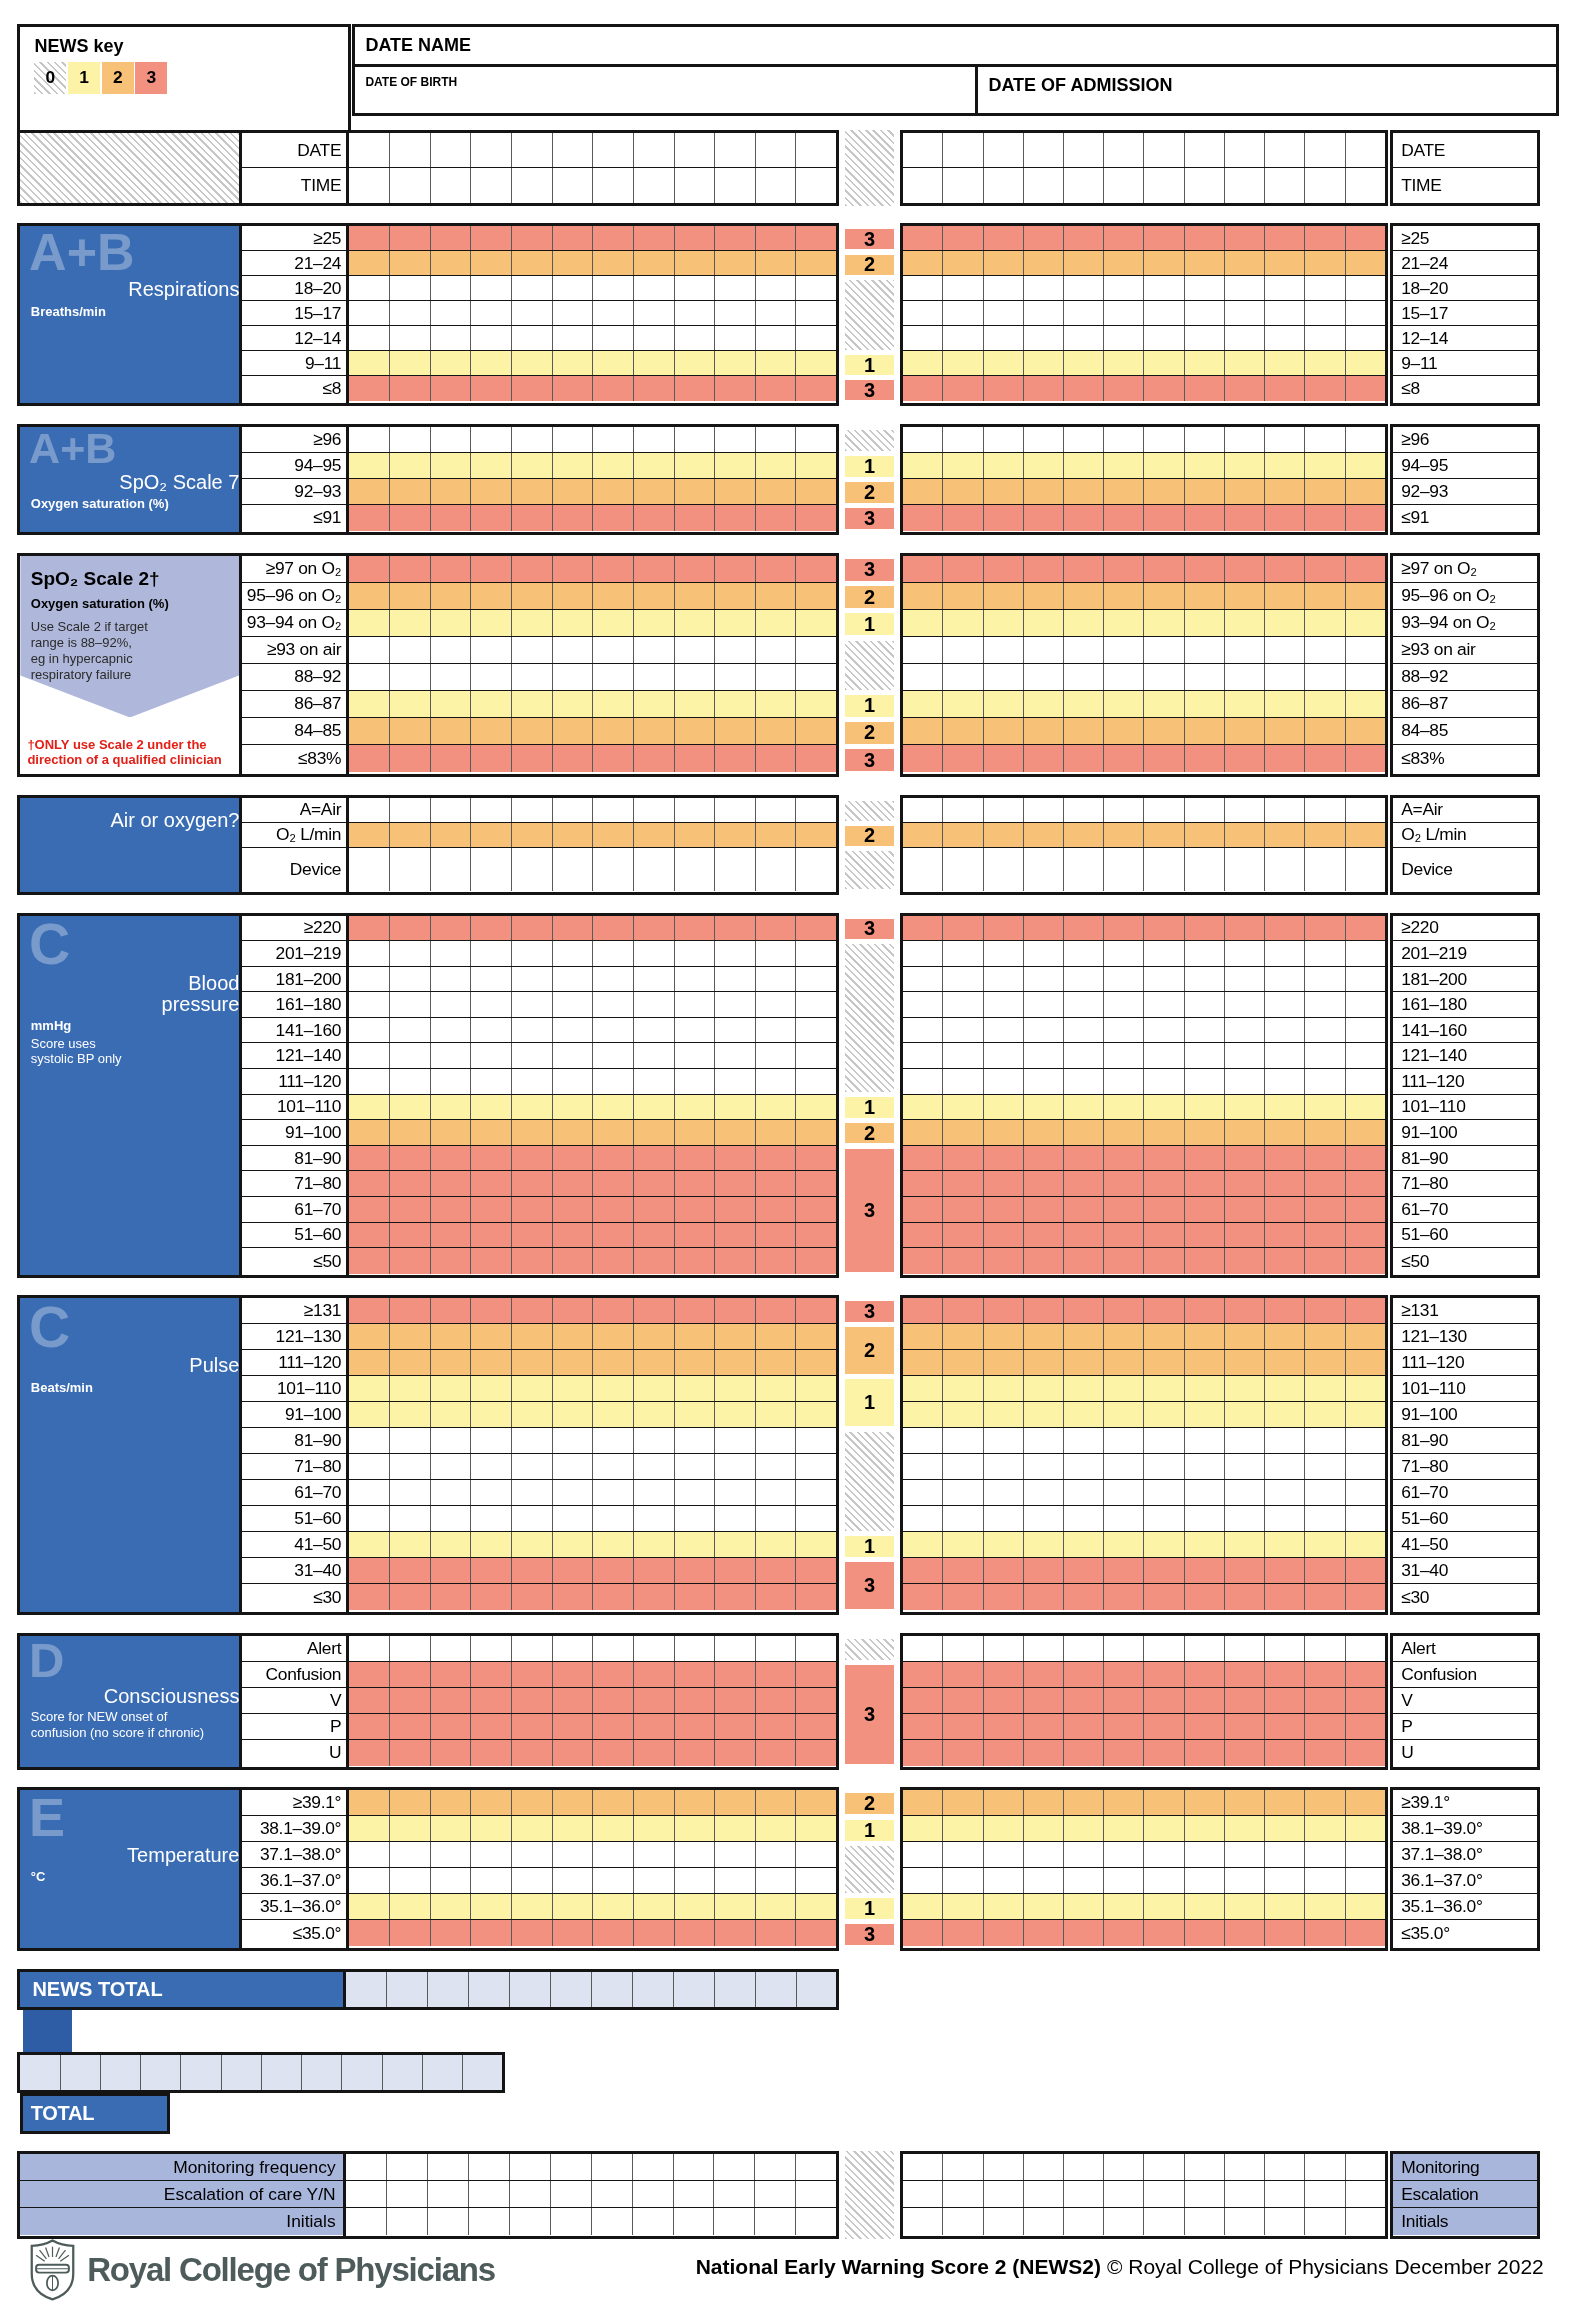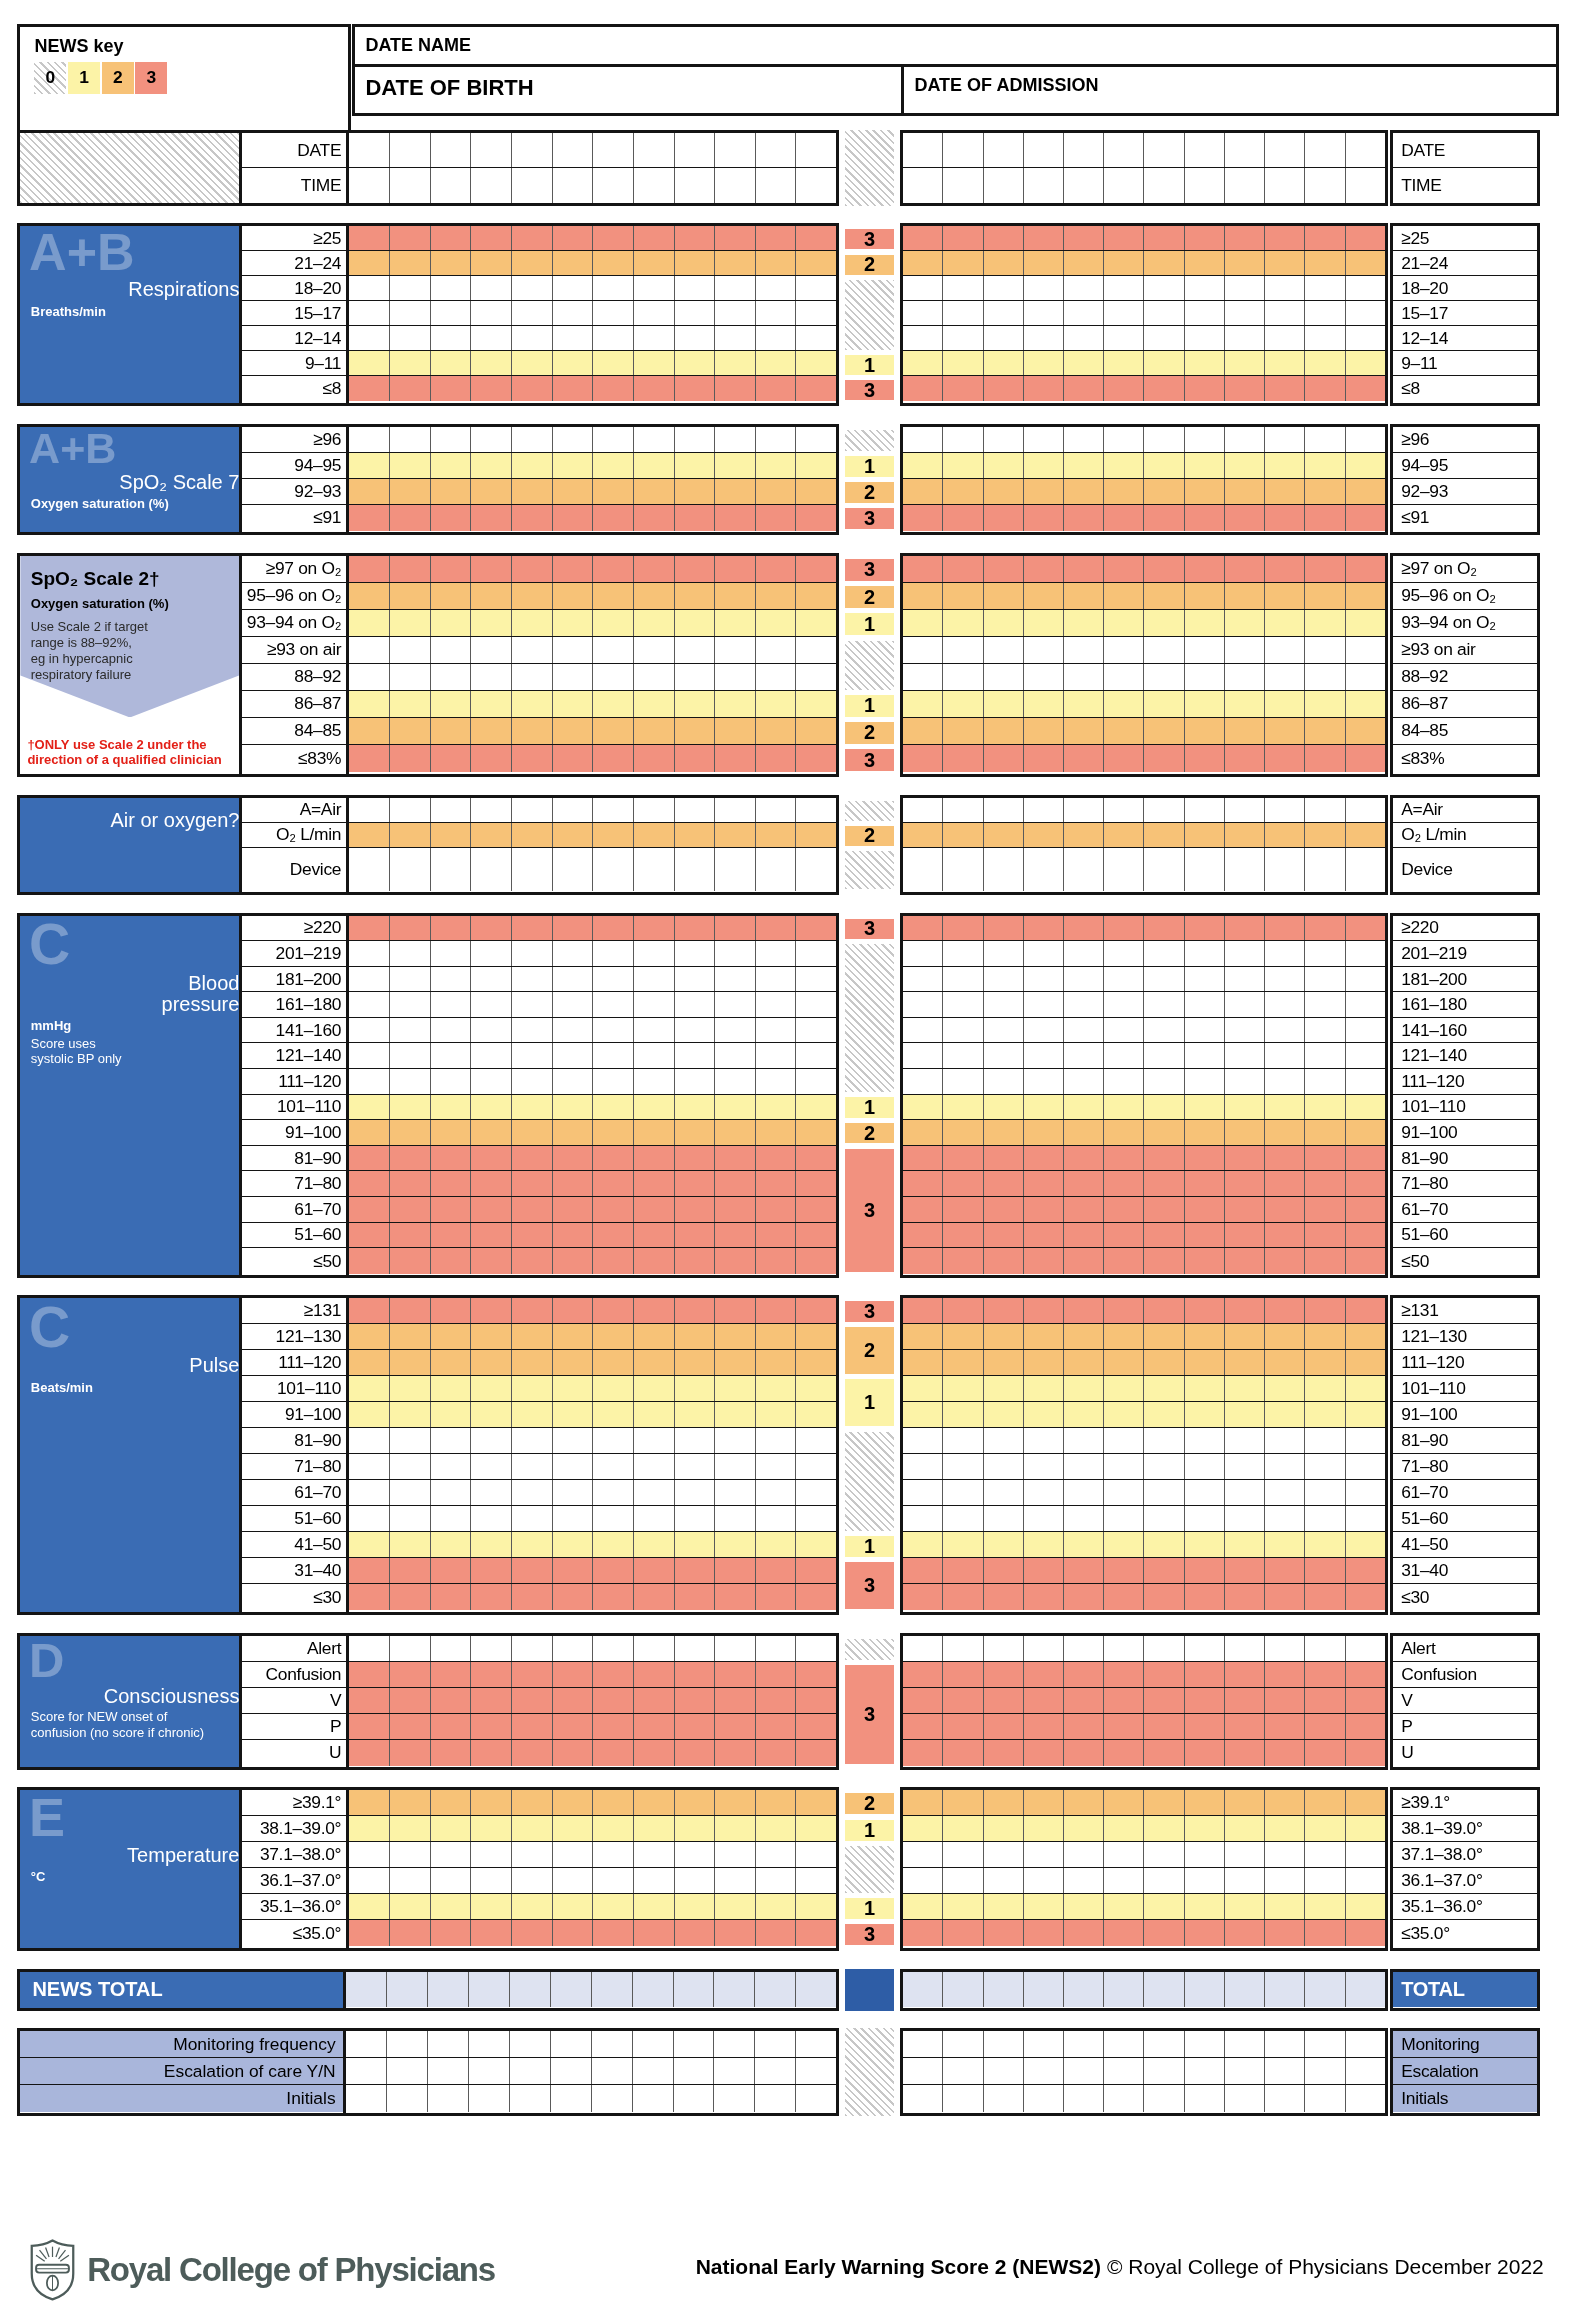--- a/index.html
+++ b/index.html
@@ -11,22 +11,22 @@
     border:3.5px solid #141414;box-sizing:border-box;padding:8.7px 0 0 14px;}
   .nk-title{font-weight:bold;font-size:18px;}
   .nk-swatches{display:flex;margin-top:5.2px;}
   .swatch{width:32px;height:32px;margin-right:1.7px;display:flex;align-items:center;
     justify-content:center;font-weight:bold;font-size:17.4px;}
   .patient-box{position:absolute;left:352px;top:24px;width:1207px;height:92px;
     border:3.5px solid #141414;box-sizing:border-box;display:flex;flex-direction:column;}
   .pat-top{height:40px;border-bottom:3.5px solid #141414;box-sizing:border-box;
     font-weight:bold;font-size:18px;padding:7.8px 0 0 10.4px;}
   .pat-bottom{flex:1;display:flex;}
-  .pat-dob{width:549px;border-right:3.5px solid #141414;box-sizing:border-box;
-    font-weight:bold;font-size:22px;padding:7.8px 0 0 10.4px;}
+  .pat-dob{width:623px;border-right:3.5px solid #141414;box-sizing:border-box;
+    font-weight:bold;font-size:12px;padding:7.8px 0 0 10.4px;}
   .pat-doa{flex:1;font-weight:bold;font-size:18px;padding:7.8px 0 0 10.4px;}
 
   
   .bands{position:absolute;left:17.4px;top:116px;width:1523px;}
   .band{display:flex;align-items:stretch;}
   .boxA{display:flex;border:3.5px solid #141414;box-sizing:border-box;width:822px;background:#fff;}
   .lblcell{width:219px;border-right:3.5px solid #141414;position:relative;overflow:hidden;
     display:flex;flex-direction:column;}
   .lblcell.blue{background:var(--blue);color:#fff;}
   .valcol{width:104px;border-right:3.5px solid #141414;display:flex;flex-direction:column;background:#fff;}
@@ -2167,21 +2167,21 @@
         </div>
         <div class="boxC">
           <div class="crow" style="height: 26px;">≥39.1°</div>
           <div class="crow" style="height: 26px;">38.1–39.0°</div>
           <div class="crow" style="height: 26px;">37.1–38.0°</div>
           <div class="crow" style="height: 26px;">36.1–37.0°</div>
           <div class="crow" style="height: 26px;">35.1–36.0°</div>
           <div class="crow" style="height: 26px;">≤35.0°</div>
         </div>
       </div>
-      <div class="band" style="margin-top: 17.4px;">
+      <div class="band" style="margin-top: 17.4px; flex-direction: column;">
         <div class="boxA">
           <div class="widelab">
             <div class="tot-label">NEWS TOTAL</div>
           </div>
           <div class="gridwrap">
             <div class="grow" style="height: 35px; background: rgb(222, 227, 241);">
               <div class="gcell"></div>
               <div class="gcell"></div>
               <div class="gcell"></div>
               <div class="gcell"></div>

